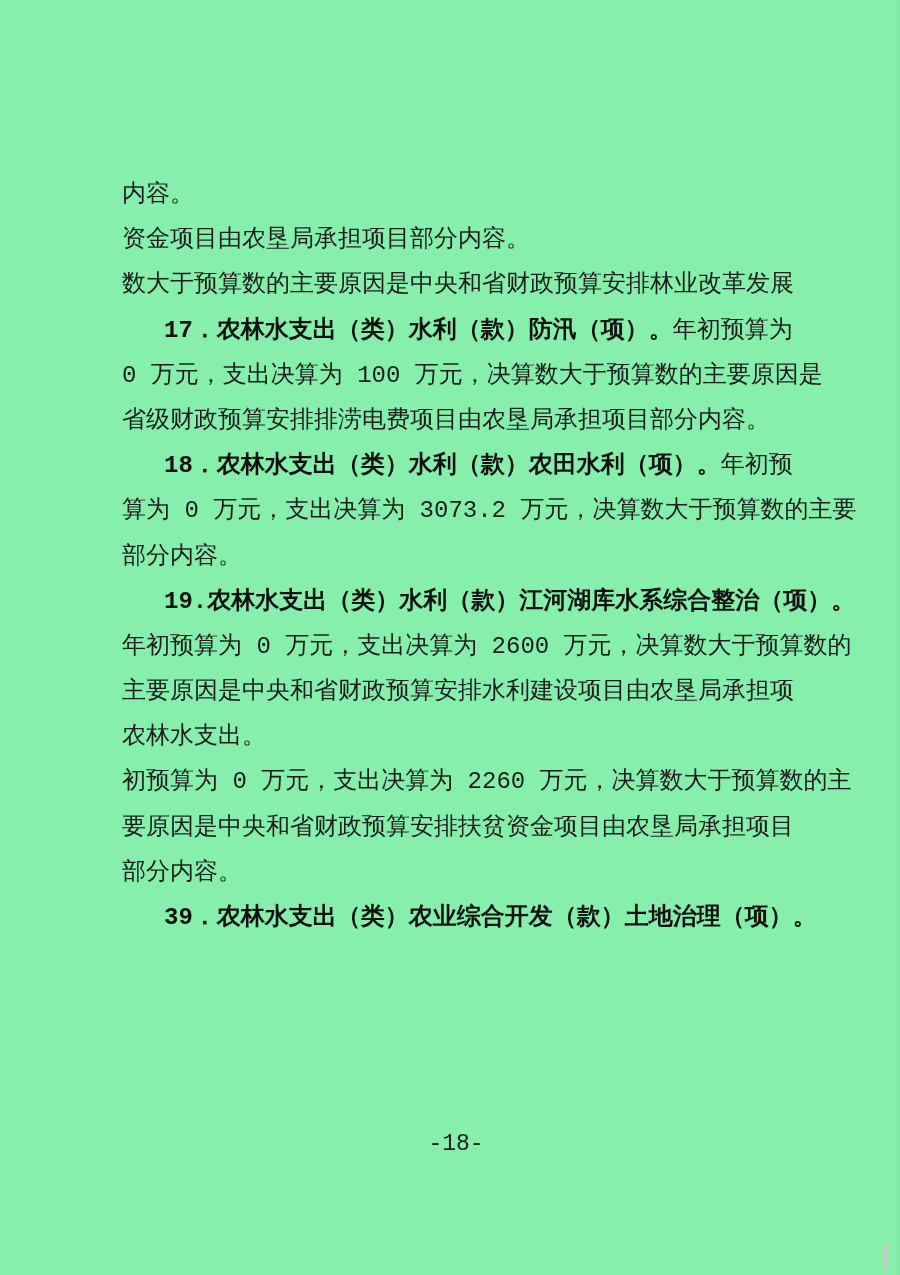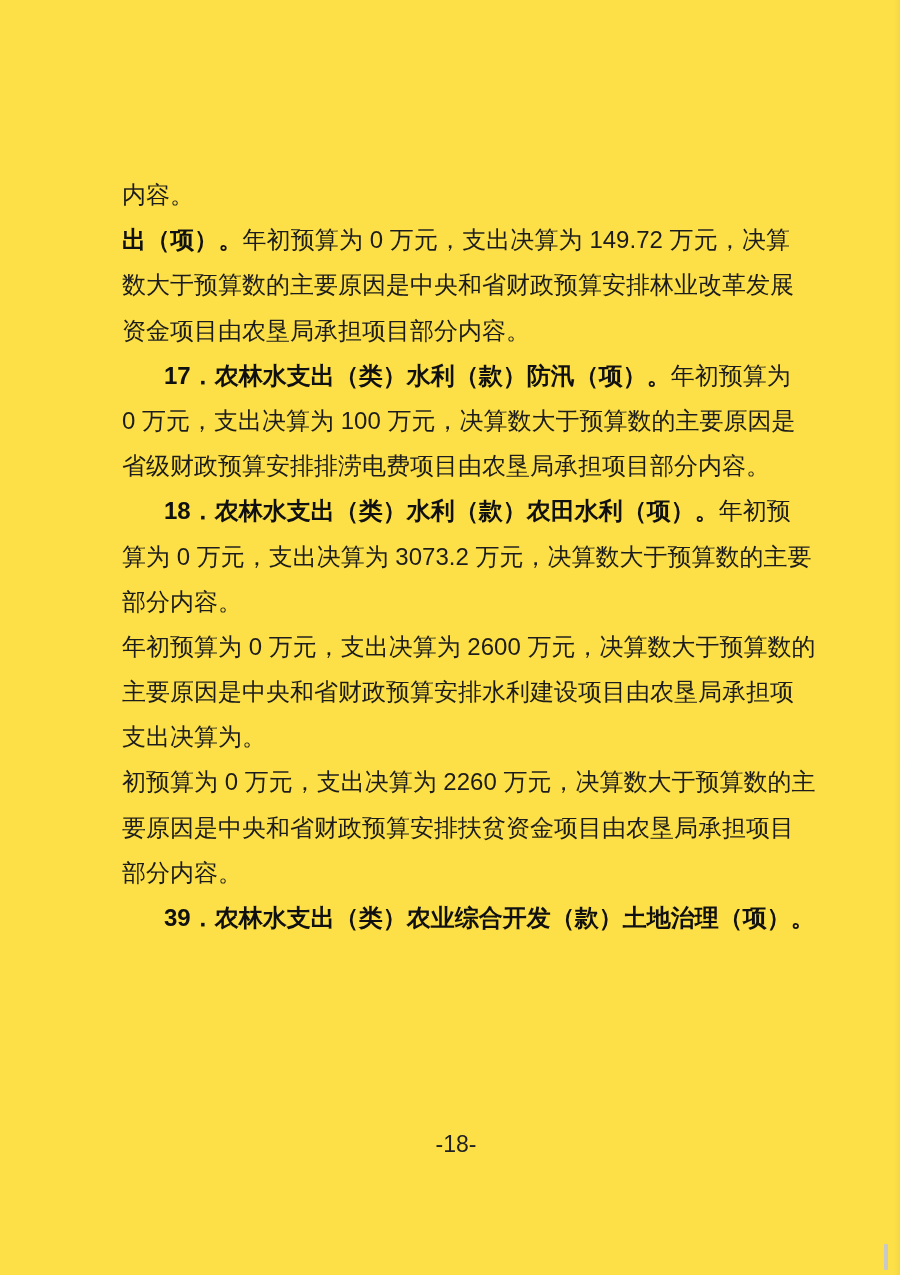--- a/index.html
+++ b/index.html
@@ -4,23 +4,23 @@
 <style>
   html, body {
     margin: 0;
     padding: 0;
     background: #ffffff;
   }
   .page {
     position: relative;
     width: 900px;
     height: 1275px;
-    background: #fde047;
+    background: #86efac;
     overflow: hidden;
-    font-family: Liberation Sans, sans-serif;
+    font-family: Liberation Mono, monospace;
     color: #1c1c1c;
   }
   
   .page::after {
     content: "";
     position: absolute;
     top: 0;
     right: 0;
     width: 6px;
     height: 100%;
@@ -81,35 +81,35 @@
 </style>
 </head>
 <body>
 
 <div class="page">
 
   <div class="text-block">
 
     <div class="line last"><span class="b"></span><span class="n">内容。</span></div>
 
-    <div class="line"><span class="b">出（项）。</span><span class="n">年初预算为 0 万元，支出决算为 149.72 万元，决算</span></div>
+    <div class="line last"><span class="b"></span><span class="n">资金项目由农垦局承担项目部分内容。</span></div>
     <div class="line"><span class="b"></span><span class="n">数大于预算数的主要原因是中央和省财政预算安排林业改革发展</span></div>
-    <div class="line last"><span class="b"></span><span class="n">资金项目由农垦局承担项目部分内容。</span></div>
 
     <div class="line indent"><span class="b">17．农林水支出（类）水利（款）防汛（项）。</span><span class="n">年初预算为</span></div>
     <div class="line"><span class="b"></span><span class="n">0 万元，支出决算为 100 万元，决算数大于预算数的主要原因是</span></div>
     <div class="line last"><span class="b"></span><span class="n">省级财政预算安排排涝电费项目由农垦局承担项目部分内容。</span></div>
 
     <div class="line indent"><span class="b">18．农林水支出（类）水利（款）农田水利（项）。</span><span class="n">年初预</span></div>
     <div class="line"><span class="b"></span><span class="n">算为 0 万元，支出决算为 3073.2 万元，决算数大于预算数的主要</span></div>
     <div class="line last"><span class="b"></span><span class="n">部分内容。</span></div>
 
+    <div class="line indent"><span class="b">19.农林水支出（类）水利（款）江河湖库水系综合整治（项）。</span><span class="n"></span></div>
     <div class="line"><span class="b"></span><span class="n">年初预算为 0 万元，支出决算为 2600 万元，决算数大于预算数的</span></div>
     <div class="line"><span class="b"></span><span class="n">主要原因是中央和省财政预算安排水利建设项目由农垦局承担项</span></div>
-    <div class="line last"><span class="b"></span><span class="n">支出决算为。</span></div>
+    <div class="line last"><span class="b"></span><span class="n">农林水支出。</span></div>
 
     <div class="line"><span class="b"></span><span class="n">初预算为 0 万元，支出决算为 2260 万元，决算数大于预算数的主</span></div>
     <div class="line"><span class="b"></span><span class="n">要原因是中央和省财政预算安排扶贫资金项目由农垦局承担项目</span></div>
     <div class="line last"><span class="b"></span><span class="n">部分内容。</span></div>
 
     <div class="line indent"><span class="b">39．农林水支出（类）农业综合开发（款）土地治理（项）。</span><span class="n"></span></div>
 
   </div>
 
   <div class="page-number">-18-</div>

